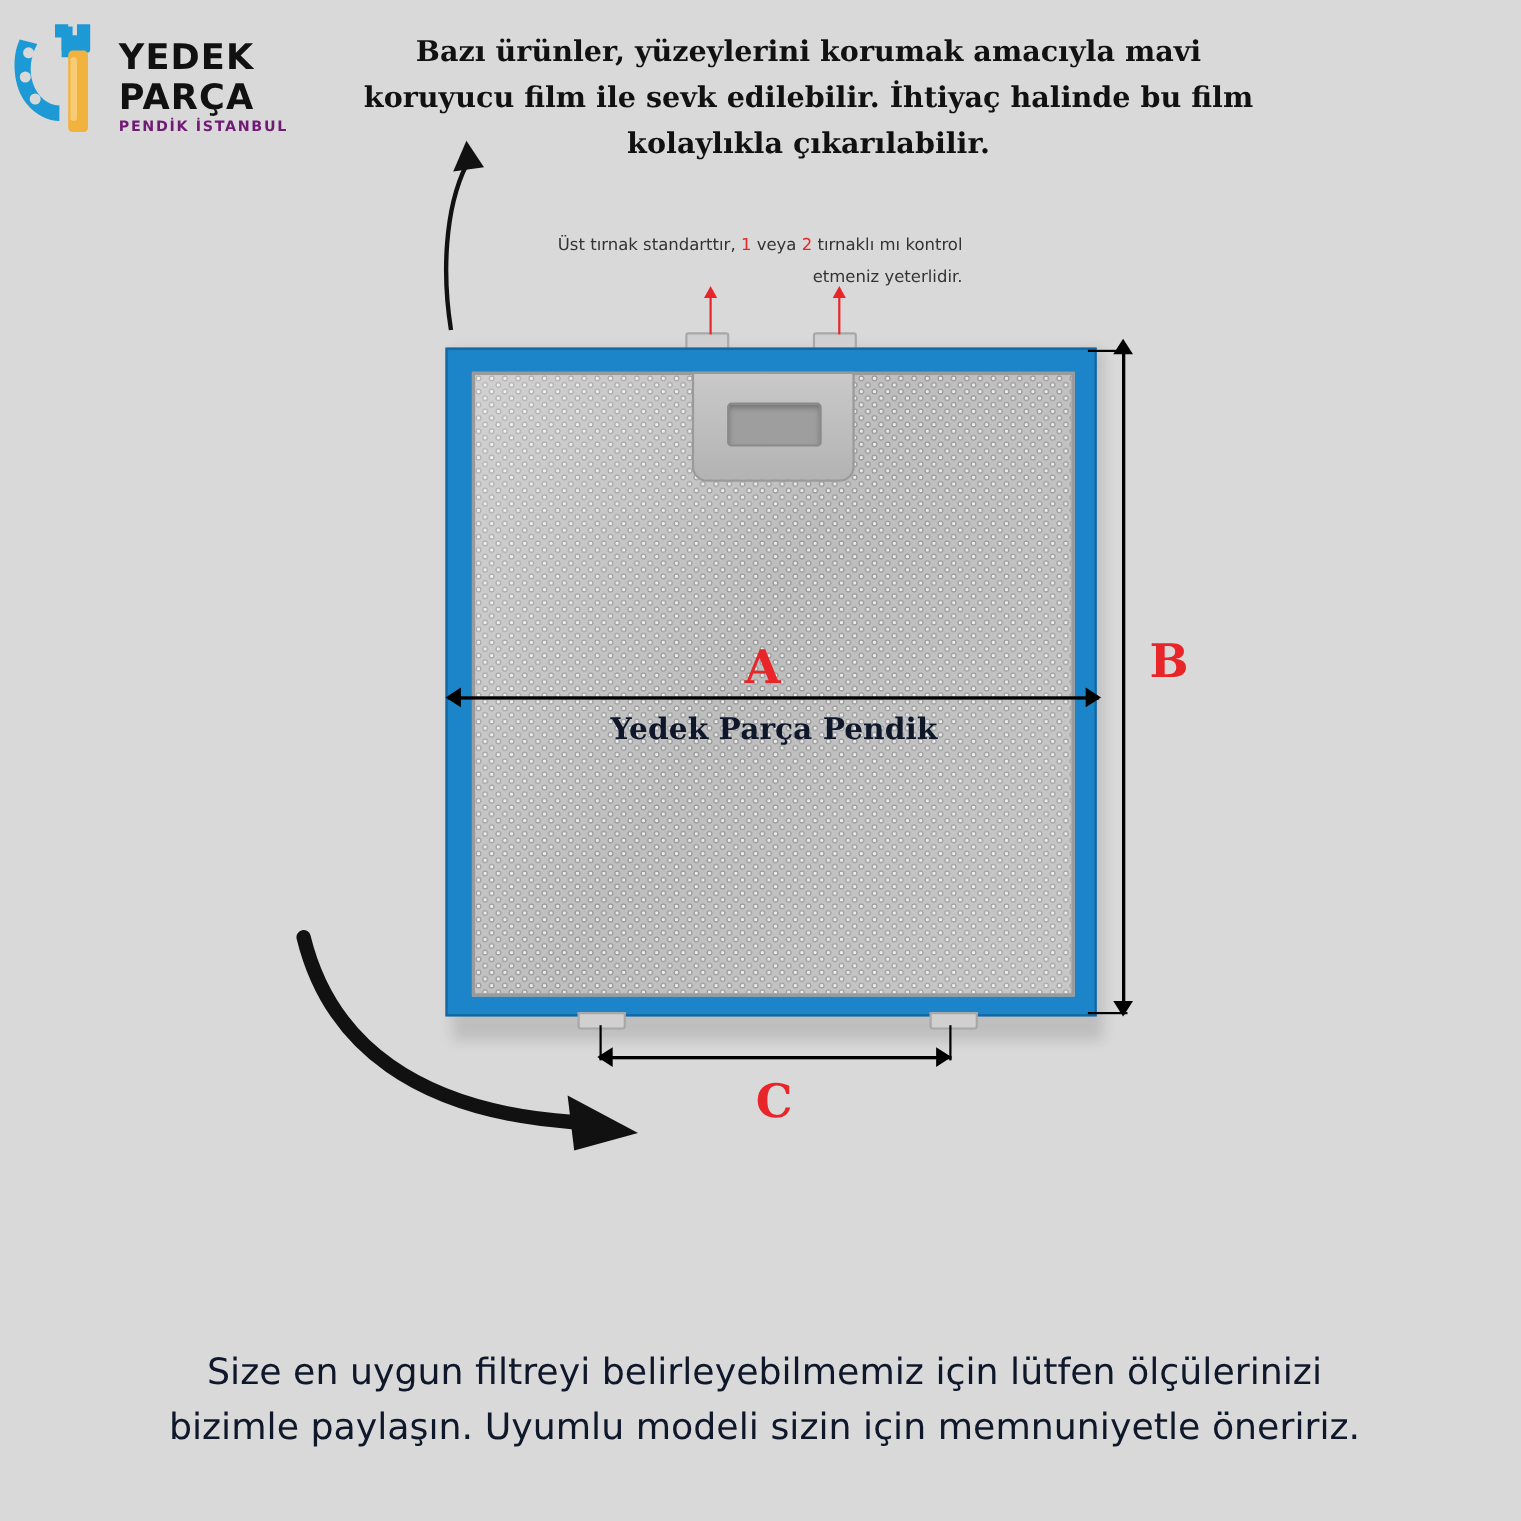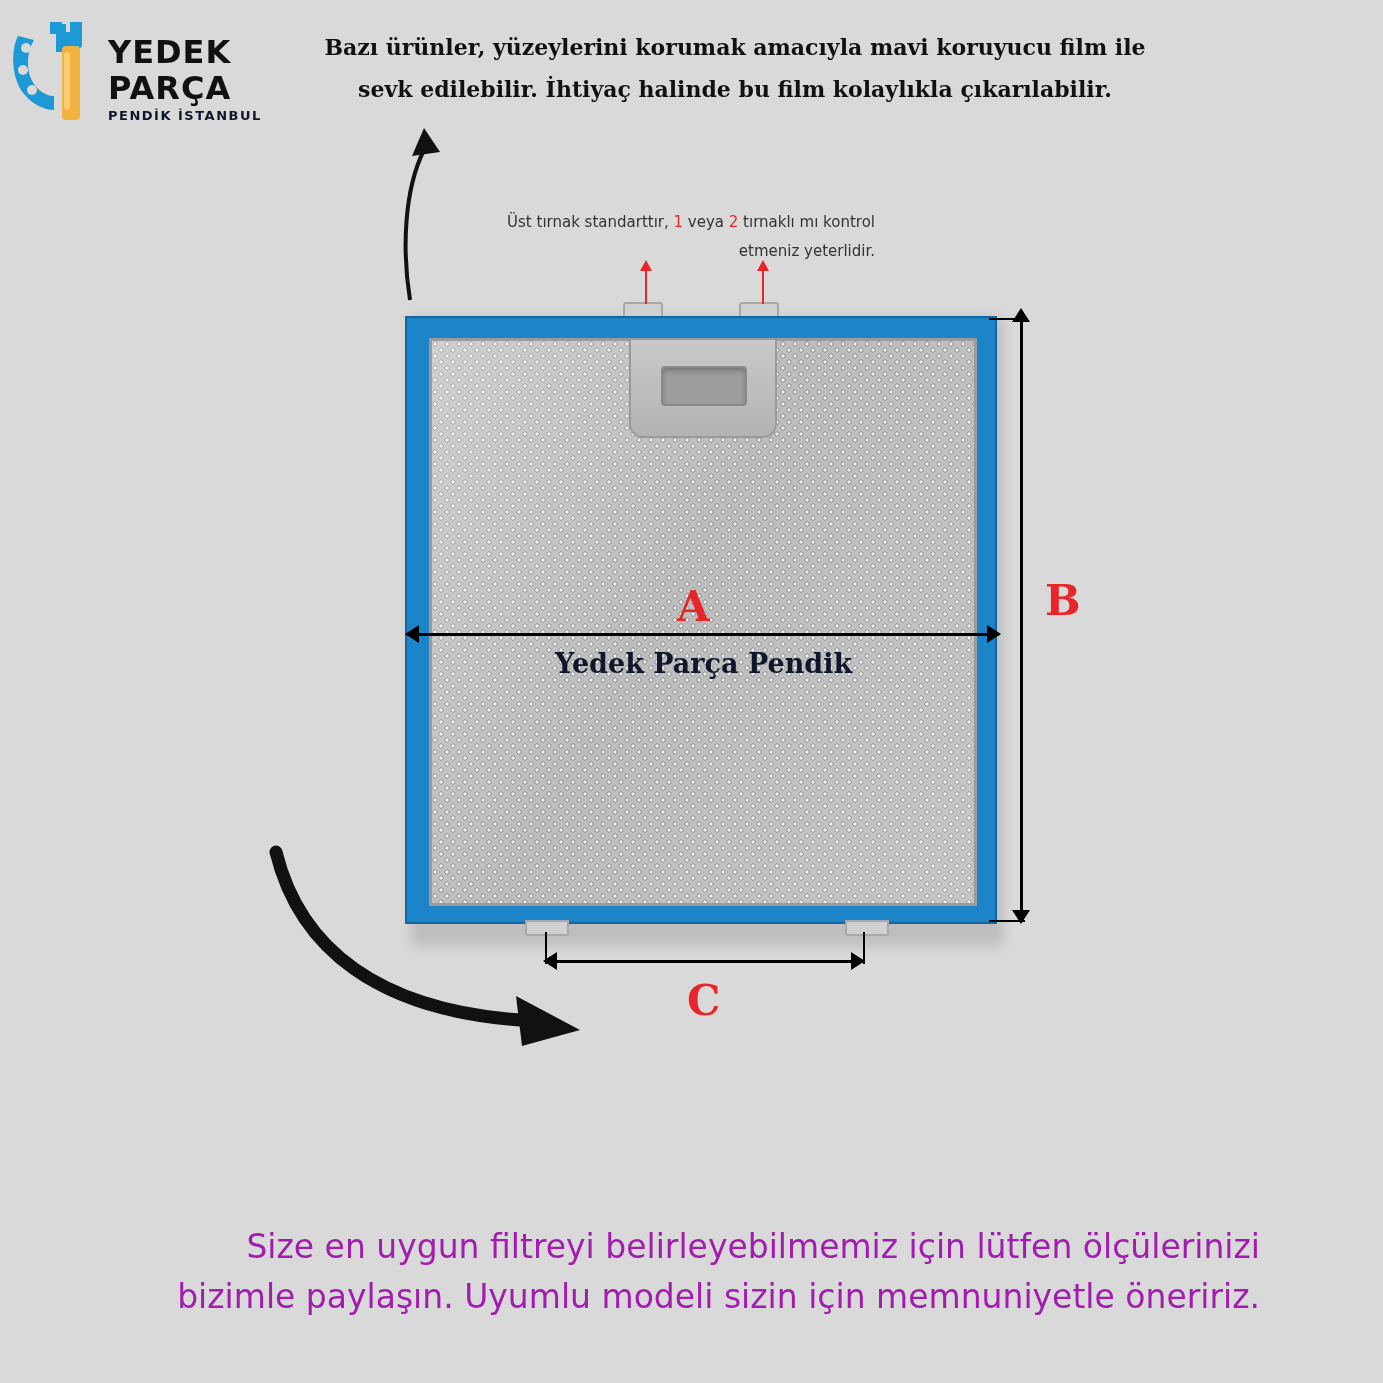--- a/index.html
+++ b/index.html
@@ -46,35 +46,35 @@
     font-weight: bold;
     font-size: 32px;
     color: #111;
     letter-spacing: 1px;
     line-height: 36px;
   }
   .logo-sub {
     font-family: "DejaVu Sans", sans-serif;
     font-weight: bold;
     font-size: 13px;
-    color: #0f172a;
+    color: #701a75;
     letter-spacing: 1.5px;
     margin-top: 2px;
   }
 
   
   .headline {
     position: absolute;
     left: 320px;
     top: 26px;
     width: 830px;
     text-align: center;
     font-family: "DejaVu Serif", serif;
     font-weight: bold;
-    font-size: 22px;
+    font-size: 26px;
     line-height: 42px;
     color: #111;
   }
 
   
   .tirnak-note {
     position: absolute;
     left: 455px;
     top: 208px;
     width: 420px;
@@ -331,25 +331,25 @@
     line-height: 44px;
     color: #222;
   }
   .bottom-note .ab { color: #e8262a; }
 
   .red-note {
     position: absolute;
     left: 130px;
     top: 1222px;
     width: 1130px;
-    text-align: right;
+    text-align: center;
     font-family: "DejaVu Sans", sans-serif;
     font-size: 33px;
     line-height: 50px;
-    color: #a21caf;
+    color: #0f172a;
   }
 
   
   .svg-layer {
     position: absolute;
     inset: 0;
     pointer-events: none;
   }
 </style>
 </head>

